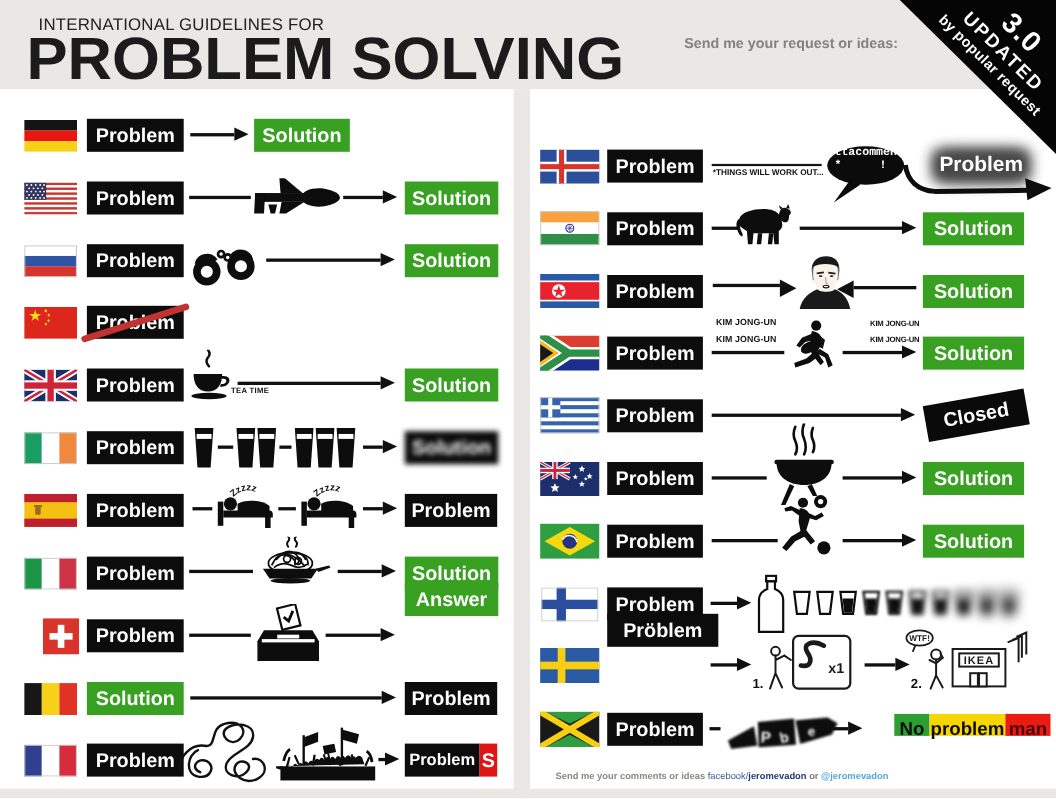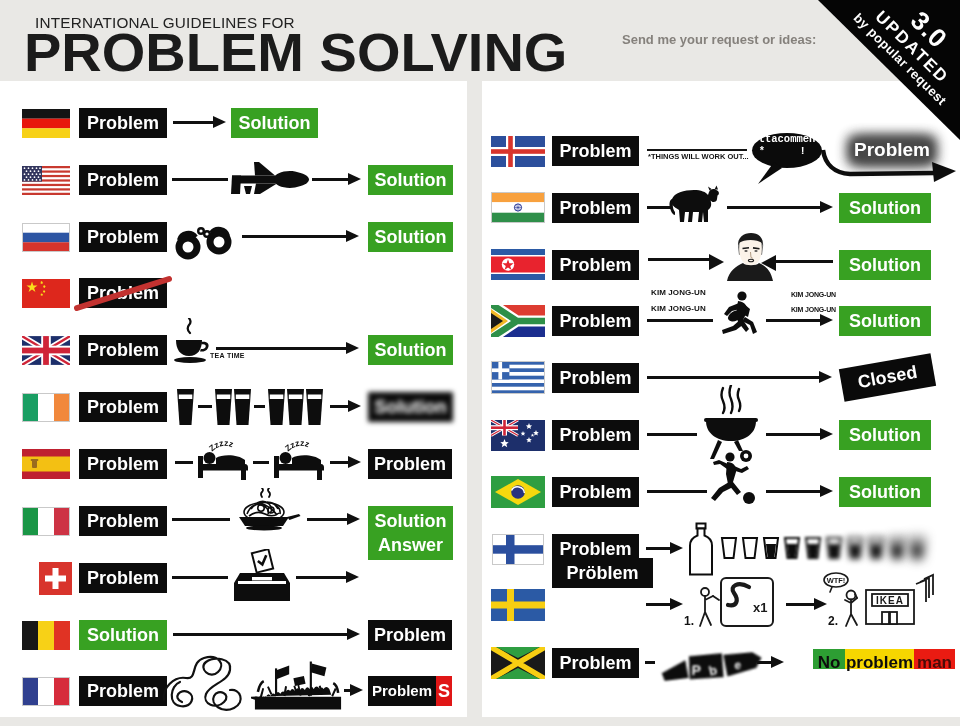--- a/index.html
+++ b/index.html
@@ -674,14 +674,20 @@
       <text x="76" y="30" font-size="12" transform="rotate(6 79 27)">e</text>
     </g>
   </svg>
   <div class="arr" style="left:757px;top:661px;width:14px"></div>
   <div id="jm-end">
     <div id="jm-no">No</div>
     <div id="jm-problem">problem</div>
     <div id="jm-man">man</div>
   </div>
 
+  <div id="footer">
+    <span>Send me your comments or ideas</span>
+    <span class="fbpre">facebook/</span><span class="fbuser">jeromevadon</span>
+    <span class="orword">or</span>
+    <span class="twuser">@jeromevadon</span>
+  </div>
 
 </div>
 
 </body></html>

